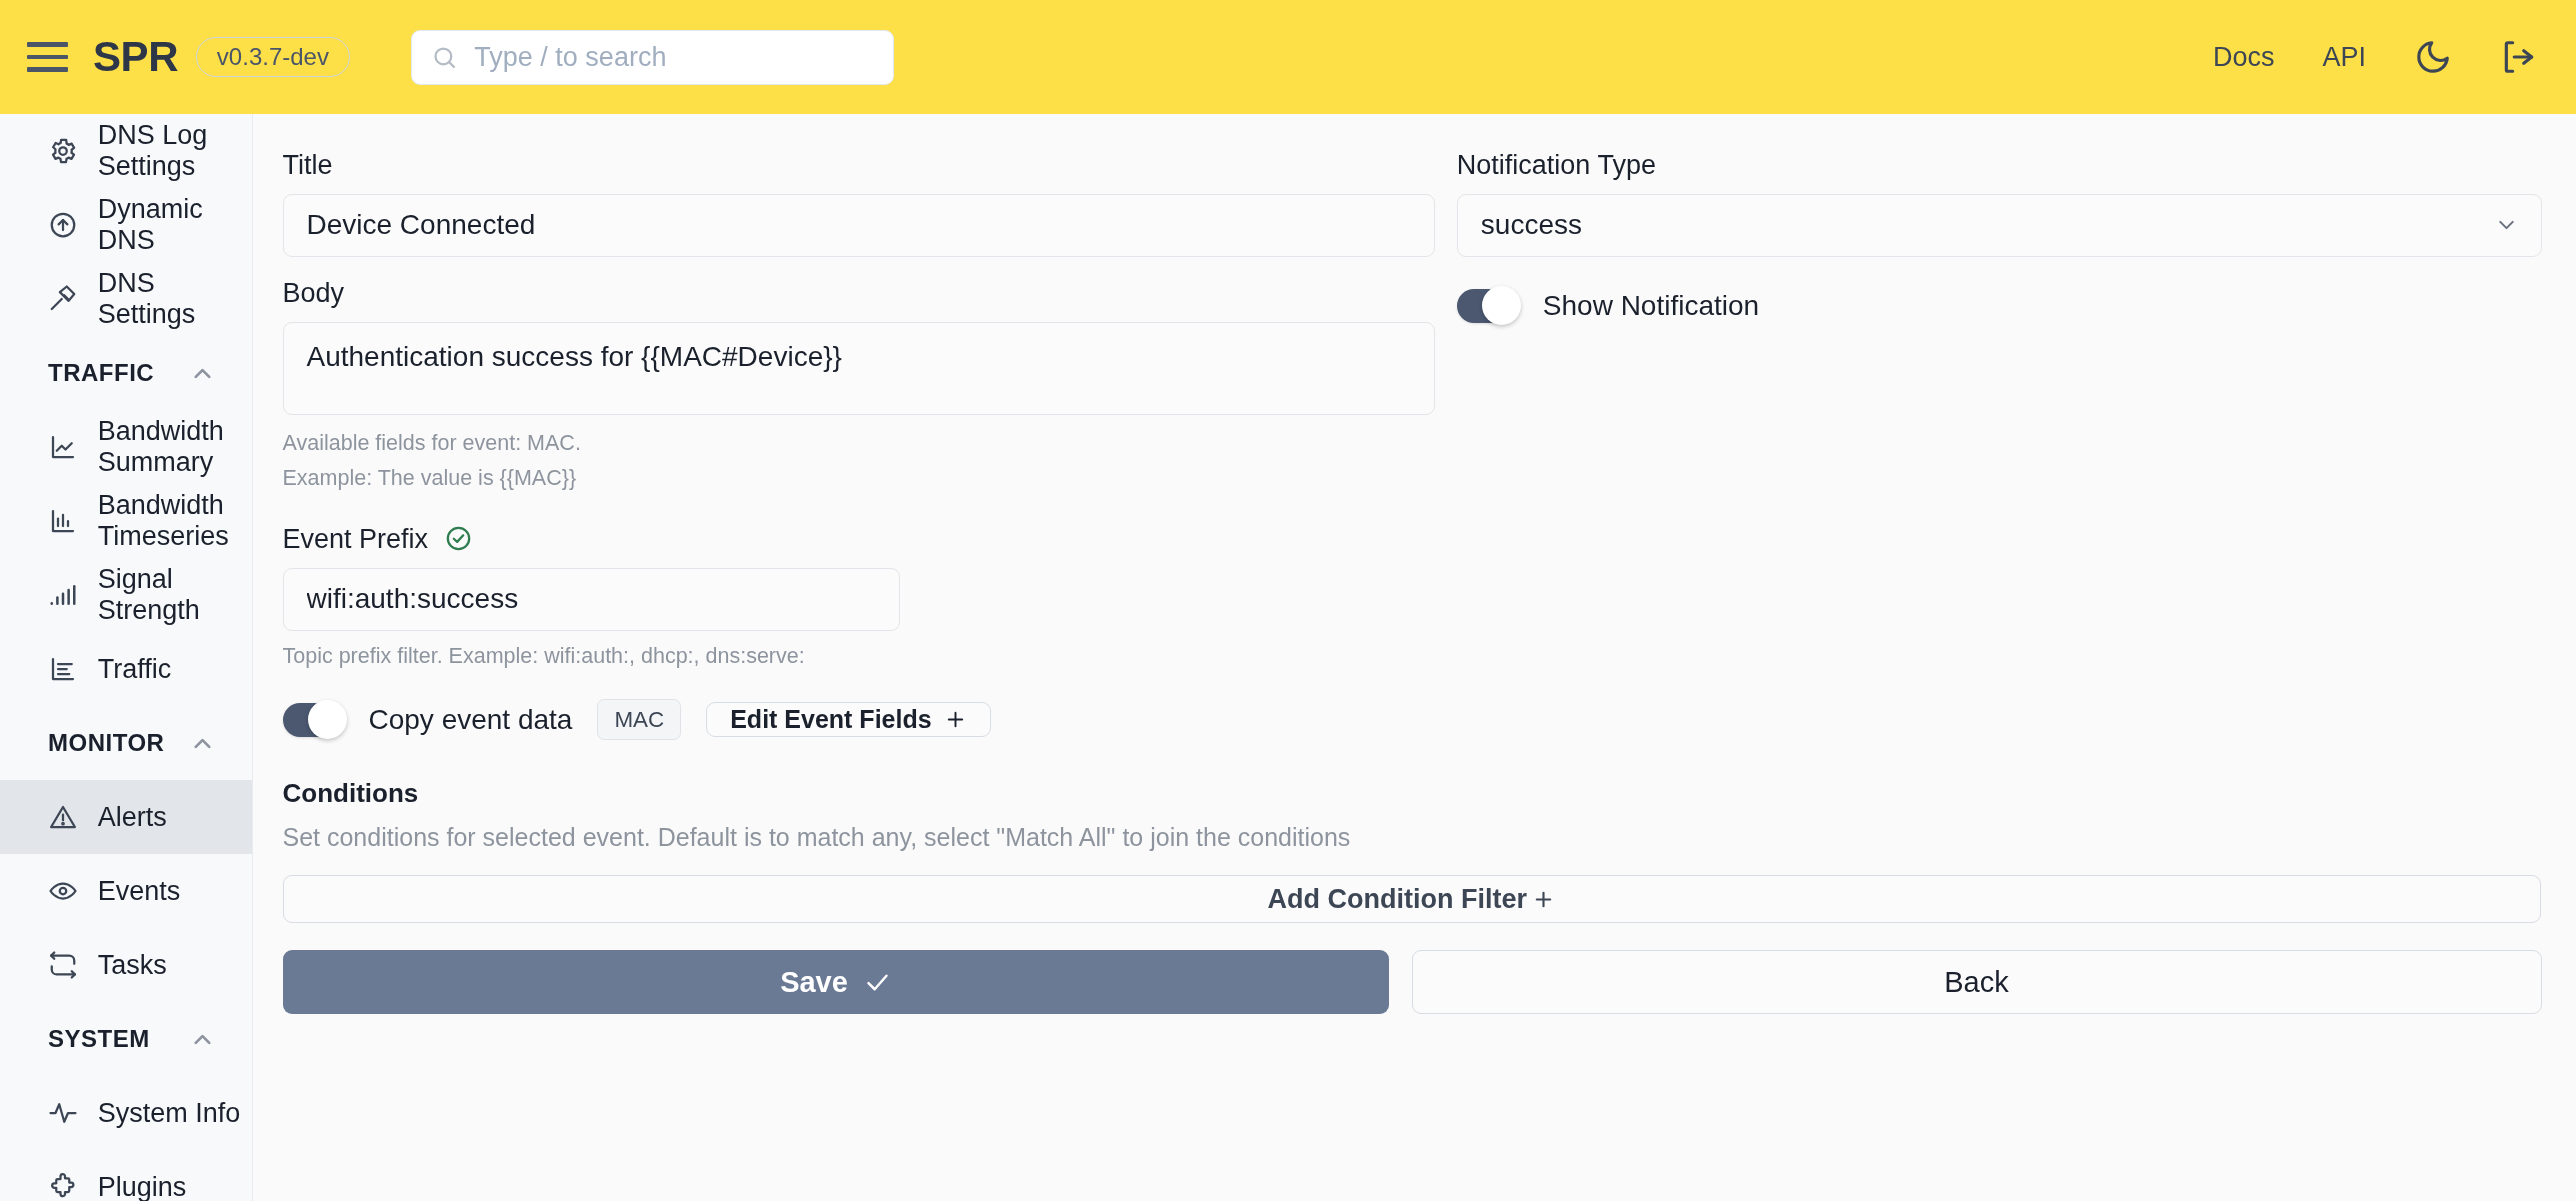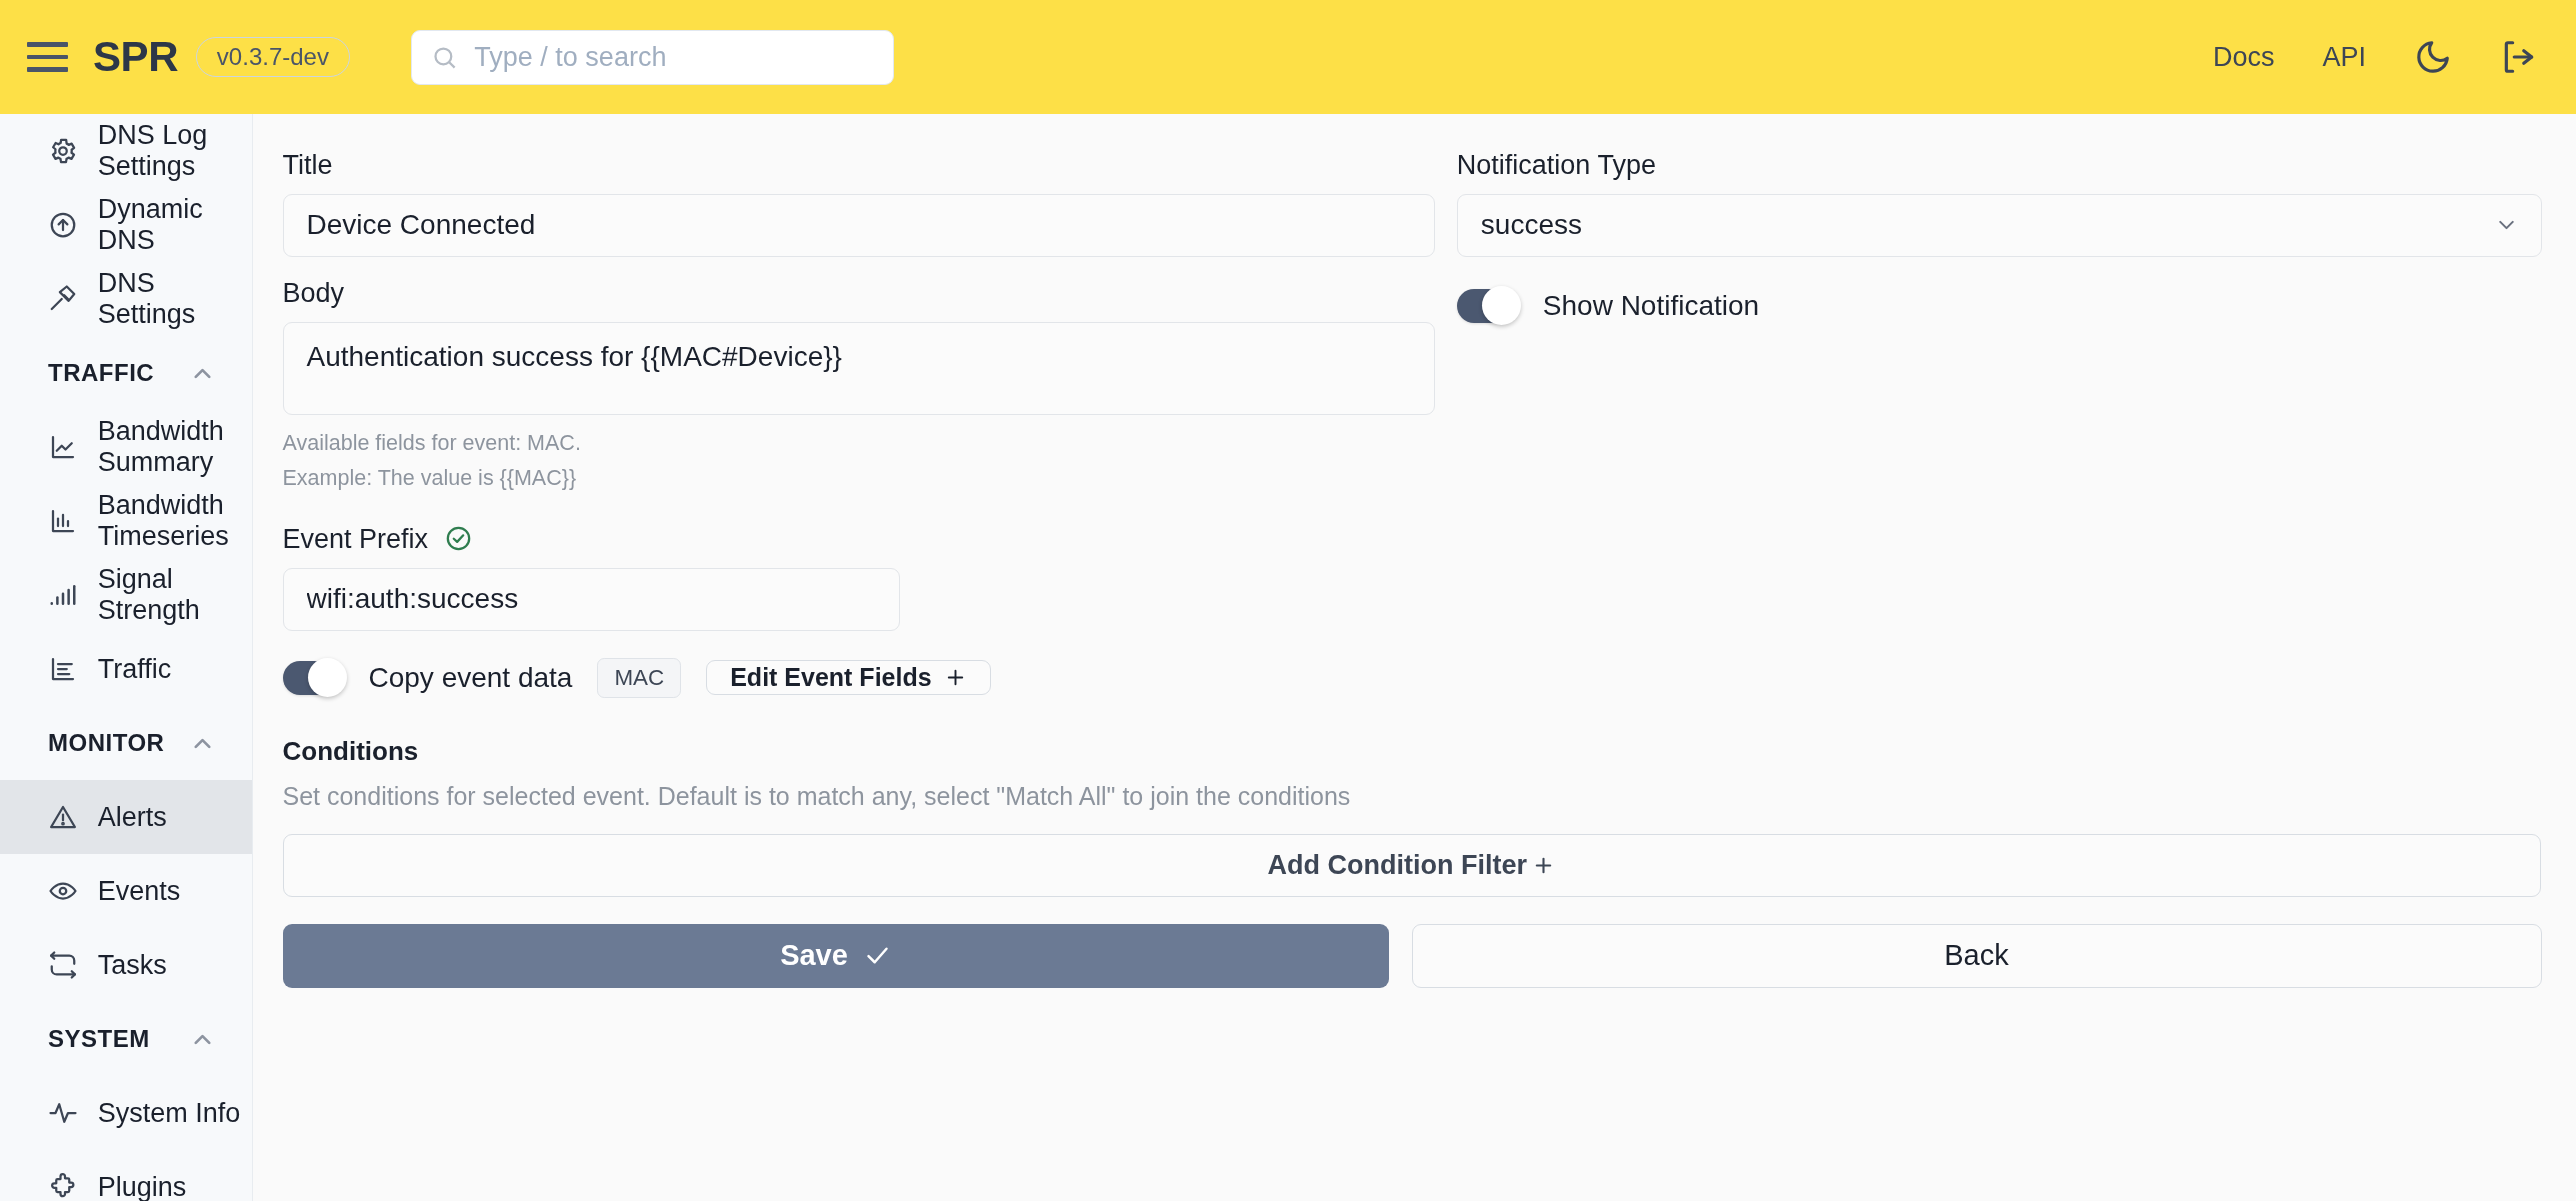--- a/index.html
+++ b/index.html
@@ -128,21 +128,21 @@
   .ghostbtn {
     border: 1.8px solid #d8dde3; border-radius: 9px; background: #fbfbfb;
     padding: 2px 23px; font-size: 25px; color: #1a202c; font-weight: bold;
     cursor: pointer; display: inline-flex; align-items: center; gap: 12.5px;
   }
 
   .sechead { font-size: 26px; font-weight: bold; color: #1a202c; }
   .secsub { font-size: 25px; color: #8d949e; margin-top: 14.3px; }
 
   .wide-ghost {
-    margin-top: 23px; width: 2258px; height: 63px;
+    margin-top: 23px; width: 2258px; height: 48px;
     border: 1.8px solid #d8dde3; border-radius: 9px; background: #fbfbfb;
     display: flex; align-items: center; justify-content: center;
     font-size: 27px; font-weight: bold; color: #3d4655; cursor: pointer; gap: 5.4px;
   }
 
   #btnrow { display: flex; gap: 23px; margin-top: 27px; }
   .btn-primary {
     width: 1106px; height: 64px; background: #6b7a94; color: #fff;
     border: none; border-radius: 9px; font-size: 29px; font-weight: bold;
     display: flex; align-items: center; justify-content: center; gap: 16px;
@@ -357,20 +357,21 @@
 
   <div style="margin-top:30px;">
     <div class="flabel">
       <span>Event Prefix</span>
       <svg class="greencheck" viewBox="0 0 24 24" fill="none" stroke="#2f7d4f" stroke-width="2" stroke-linecap="round" stroke-linejoin="round">
         <circle cx="12" cy="12" r="9.5"></circle>
         <polyline points="7.8 12.2 10.8 15 16.2 9.2"></polyline>
       </svg>
     </div>
     <input class="finput" id="prefix-input" type="text" style="width: 617px;" value="wifi:auth:success">
+    <div class="hint">Topic prefix filter. Example: wifi:auth:, dhcp:, dns:serve:</div>
   </div>
 
   <div class="togrow" style="margin-top:27px;">
     <div class="toggle on">
         <div class="knob"></div>
       </div>
     <span class="toglabel">Copy event data</span>
     <span class="chip">MAC</span>
     <span class="ghostbtn">
       <span>Edit Event Fields</span>

